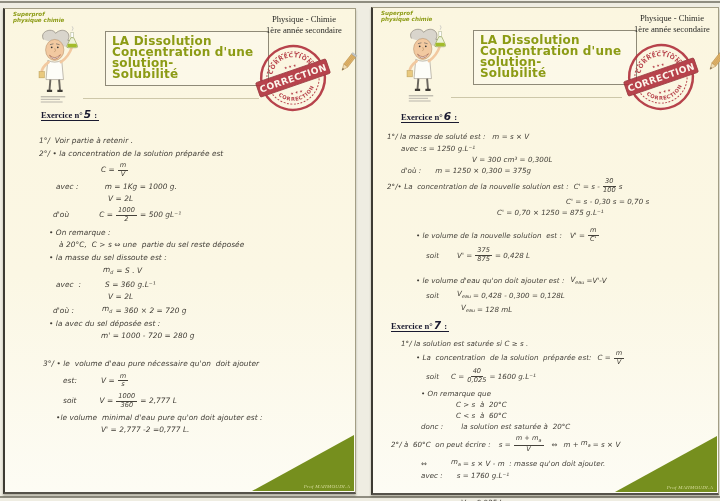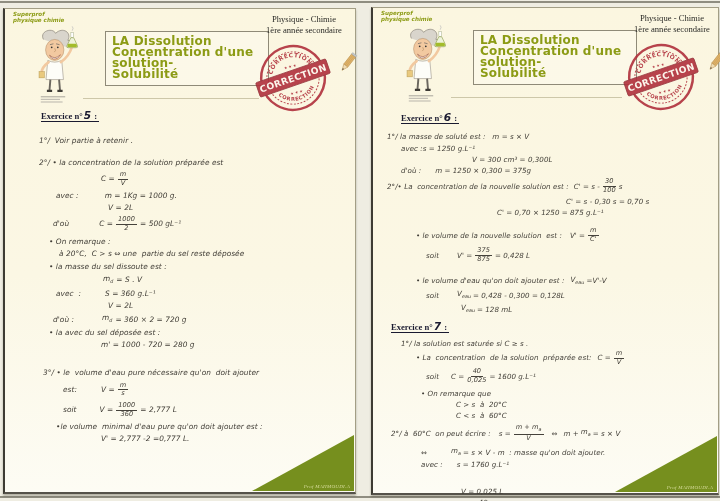--- a/index.html
+++ b/index.html
@@ -31,21 +31,21 @@
   #content0{top:92px;}
   #content1{left:14px;top:95px;}
   .line{display:flex;align-items:center;min-height:11.2px;
         font-size:7.4px;font-style:italic;color:#403d36;letter-spacing:.05px;line-height:10.6px;}
   .pg-dense .line{min-height:9.8px;font-size:7.1px;line-height:9.4px;}
   .t{white-space:pre;}
   sub{font-size:4.8px;}
   .fr{display:inline-flex;flex-direction:column;align-items:center;margin:1px 3px;}
   .fr .n{border-bottom:1px solid #45423b;padding:0 2px;}
   .fr .n,.fr .d{font-size:6.6px;line-height:7.8px;white-space:pre;text-align:center;}
-  .exline{display:flex;min-height:13px;align-items:center;}
+  .exline{display:flex;min-height:13px;align-items:flex-start;}
   .exh{display:inline-flex;align-items:baseline;border-bottom:1.3px solid #1a1a30;padding:0 2px 0 0;}
   .exh .pre,.exh .post{font-family:"Liberation Serif",serif;font-weight:bold;font-size:8.6px;color:#1a1a30;white-space:pre;}
   .exh .num{font-weight:bold;font-style:italic;font-size:10.6px;color:#1a1a30;margin:0 1px;line-height:10px;}
 
   
   .corner{position:absolute;right:1px;bottom:1px;width:102px;height:56px;
           background:#768f1e;clip-path:polygon(100% 0,100% 100%,0 100%);}
   .corner .prof{position:absolute;right:4px;bottom:2px;font-family:"Liberation Serif",serif;
                 font-size:5px;font-style:italic;color:#d8dd9d;letter-spacing:.3px;}
 </style>
@@ -130,21 +130,21 @@
         <div class="exline" style="margin-left: 16px; margin-top: 8px;">
           <span class="exh">
             <span class="pre">Exercice n°</span>
             <span class="num">5</span>
             <span class="post"> :</span>
           </span>
         </div>
         <div class="line" style="margin-left: 14px; margin-top: 14px;">
           <span class="t">1°/  Voir partie à retenir .</span>
         </div>
-        <div class="line" style="margin-left: 14px; margin-top: 11px; align-items: center;">
+        <div class="line" style="margin-left: 14px; margin-top: 2px; align-items: center;">
           <span class="t">2°/ • la concentration de la solution préparée est</span>
         </div>
         <div class="line" style="margin-left: 76px; margin-top: 1px;">
           <span class="t">C =</span>
           <span class="fr">
             <span class="n">m</span>
             <span class="d">V</span>
           </span>
         </div>
         <div class="line" style="margin-left: 31px; margin-top: 2px;">
@@ -393,20 +393,24 @@
         </div>
         <div class="line" style="margin-left: 34px; margin-top: 3px;">
           <span class="t">• On remarque que</span>
         </div>
         <div class="line" style="margin-left: 69px; margin-top: 1px;">
           <span class="t">C &gt; s  à  20°C</span>
         </div>
         <div class="line" style="margin-left: 69px; margin-top: 1px;">
           <span class="t">C &lt; s  à  60°C</span>
         </div>
+        <div class="line" style="margin-left: 34px; margin-top: 1px;">
+          <span class="t">donc :</span>
+          <span class="t" style="margin-left: 18px;">la solution est saturée à  20°C</span>
+        </div>
         <div class="line" style="margin-left: 4px; margin-top: 3px;">
           <span class="t">2°/ à  60°C  on peut écrire :</span>
           <span class="t" style="margin-left: 8px;">s =</span>
           <span class="fr">
             <span class="n"><span class="t">m + </span><span class="t">m<sub>a</sub></span></span>
             <span class="d">V</span>
           </span>
           <span class="t" style="margin-left: 5px;">⇔</span>
           <span class="t" style="margin-left: 6px;">m +</span>
           <span class="t" style="margin-left: 2px;">m<sub>a</sub></span>

